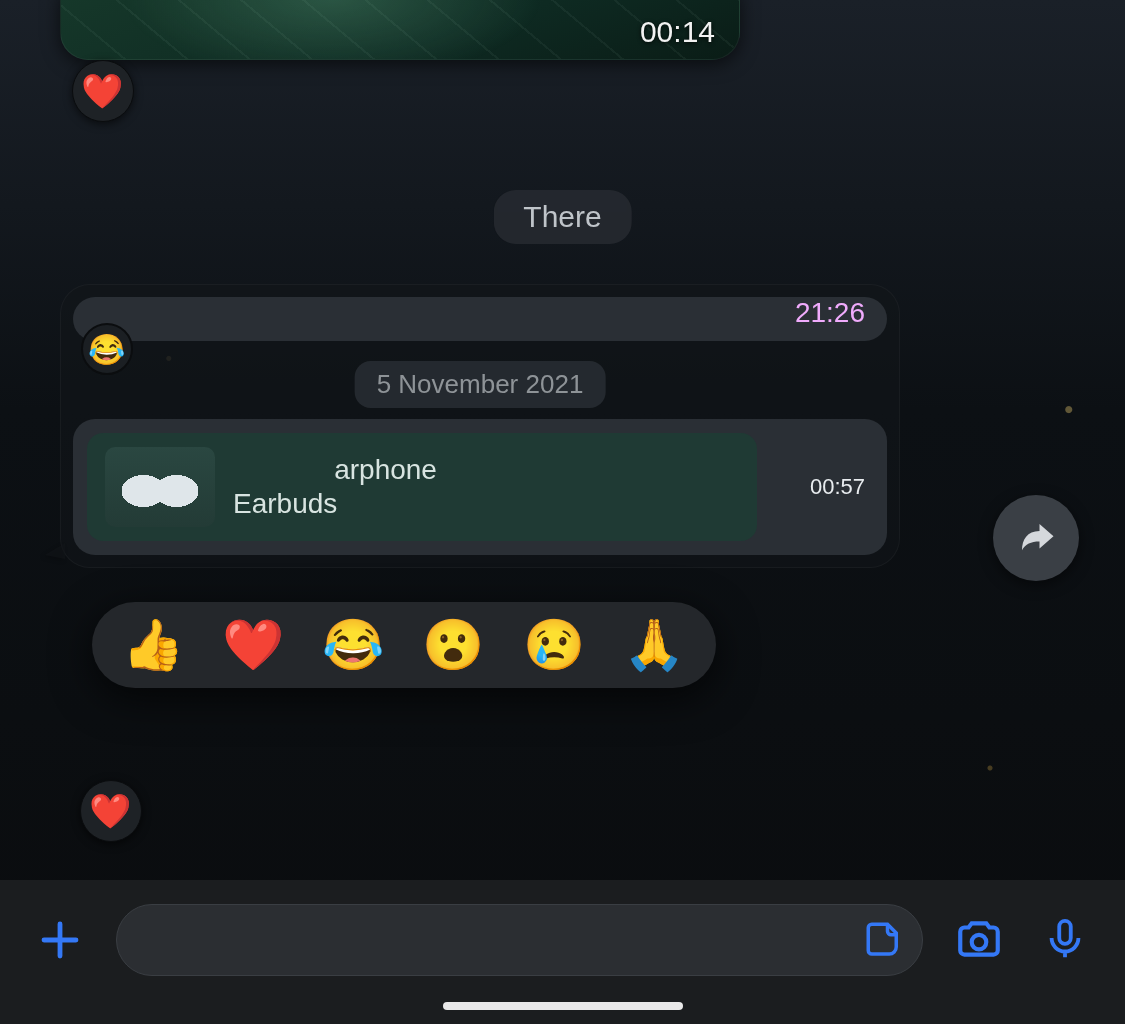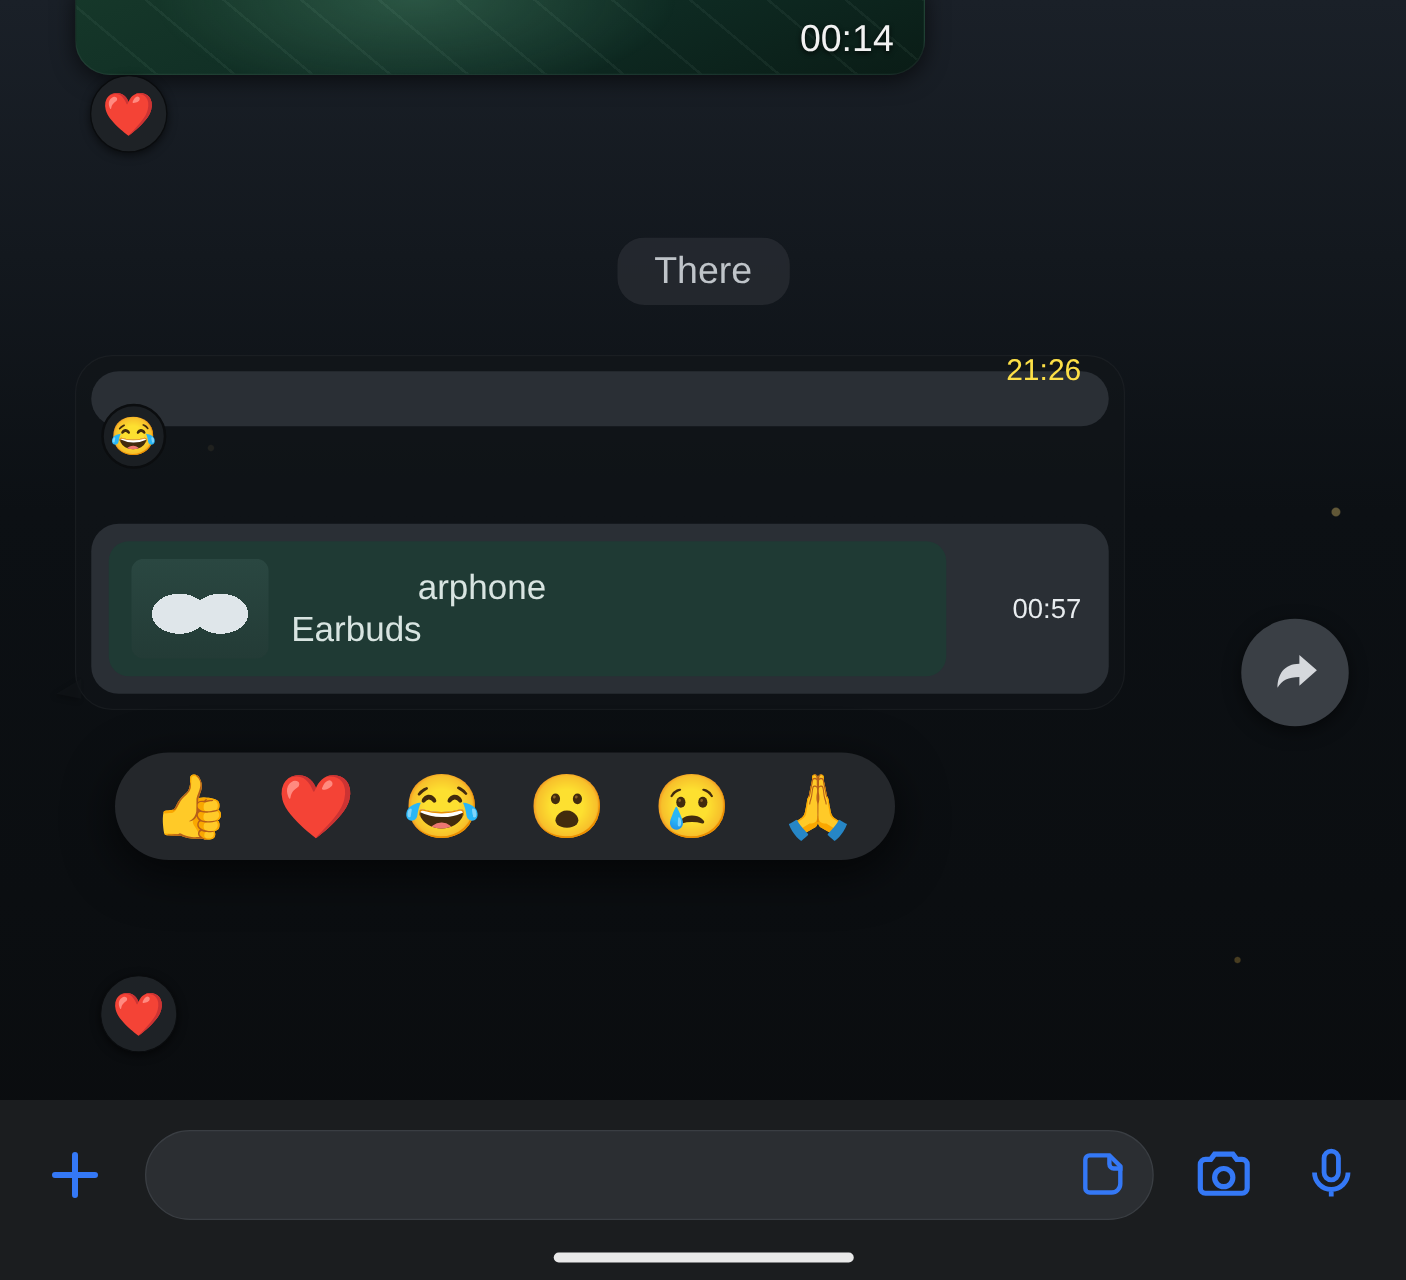--- a/index.html
+++ b/index.html
@@ -102,23 +102,23 @@
   .bubble + .bubble { margin-top: 78px; }
   .bubble-text {
     font-size: 31px;
     line-height: 1.35;
     white-space: pre-line;
     max-width: 620px;
   }
   .bubble-time {
     position: absolute;
     right: 22px;
-    bottom: 30px;
-    color: #fde047;
-    font-size: 24px;
+    bottom: 12px;
+    color: #f0abfc;
+    font-size: 28px;
   }
   .laugh-reaction {
     position: absolute;
     left: 8px;
     bottom: -34px;
     width: 52px; height: 52px;
     border-radius: 50%;
     background: #1b1f23;
     border: 2px solid #0b0d0f;
     display:flex;align-items:center;justify-content:center;
@@ -258,20 +258,23 @@
     <div class="tail"></div>
 
     <div class="bubble bubble1">
       <div class="bubble-time">21:26</div>
       <div class="laugh-reaction">
         <span>😂</span>
       </div>
     </div>
 
     <div class="bubble bubble2" style="padding:14px 130px 14px 14px;">
+      <div class="date-chip-inline">
+        <span>5 November 2021</span>
+      </div>
       <div class="link-preview">
         <div class="link-thumb"></div>
         <div>
           <div class="link-title"><span style="opacity:0">XXXXX </span><span>arphone</span></div>
           <div class="link-title">Earbuds</div>
         </div>
       </div>
       <div class="bubble-time">00:57</div>
     </div>
   </div>

